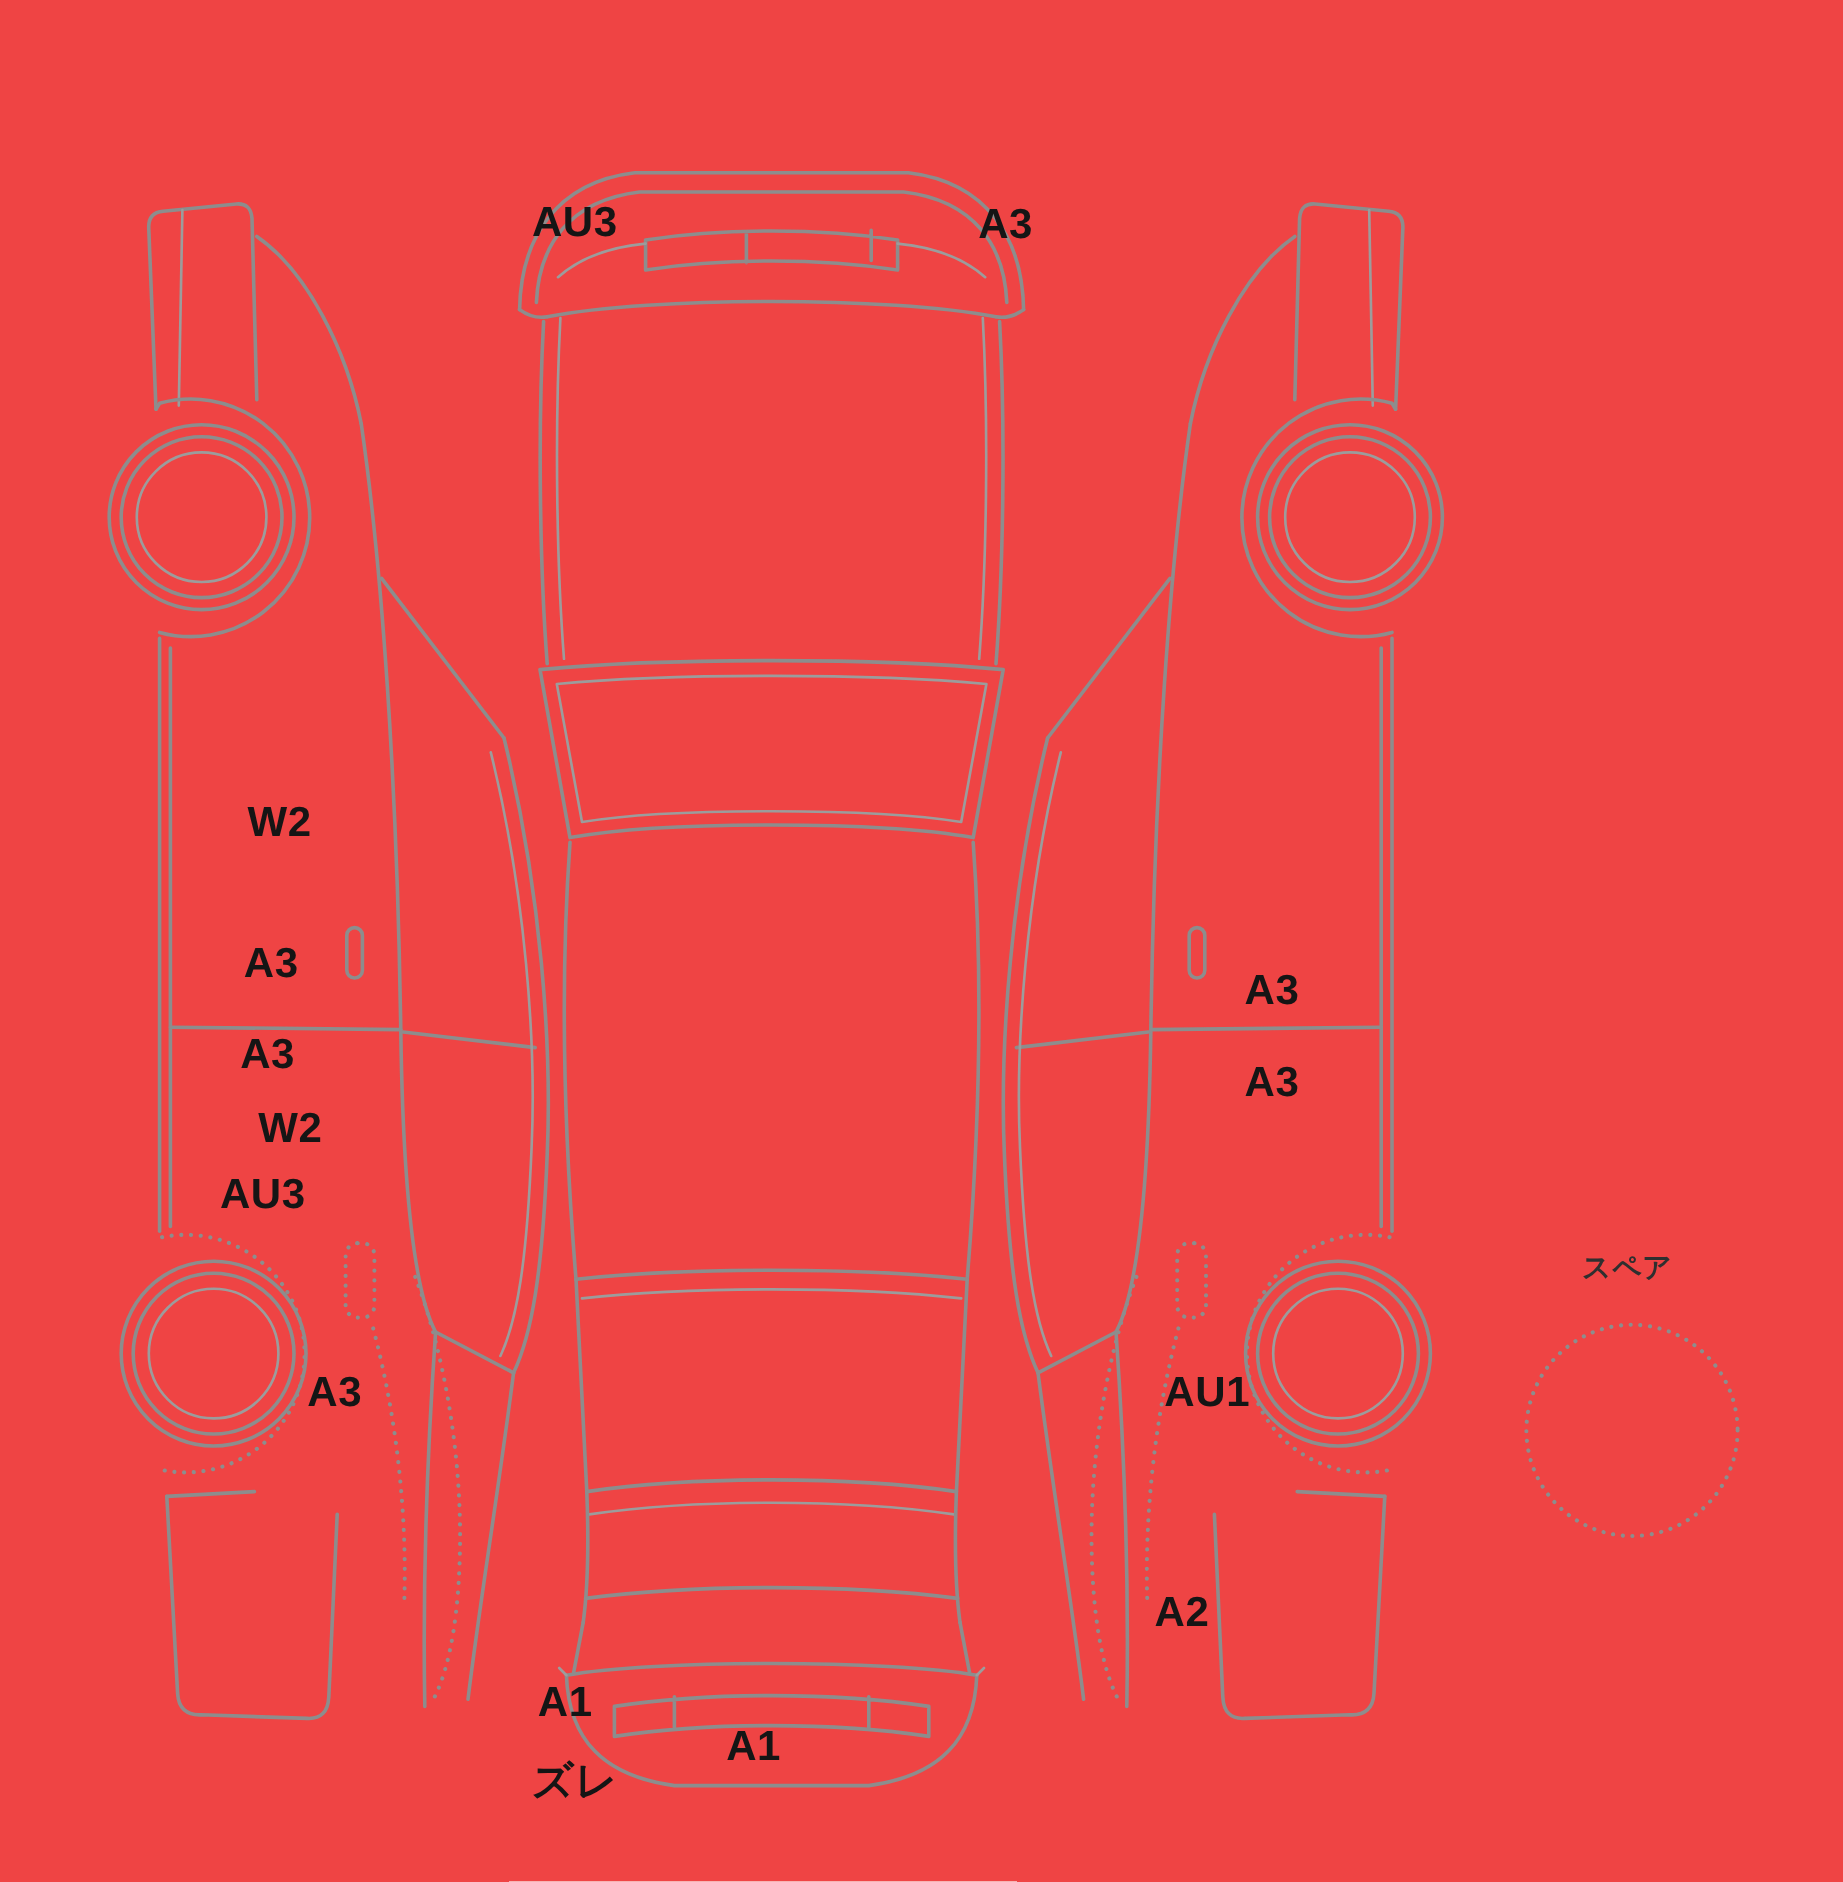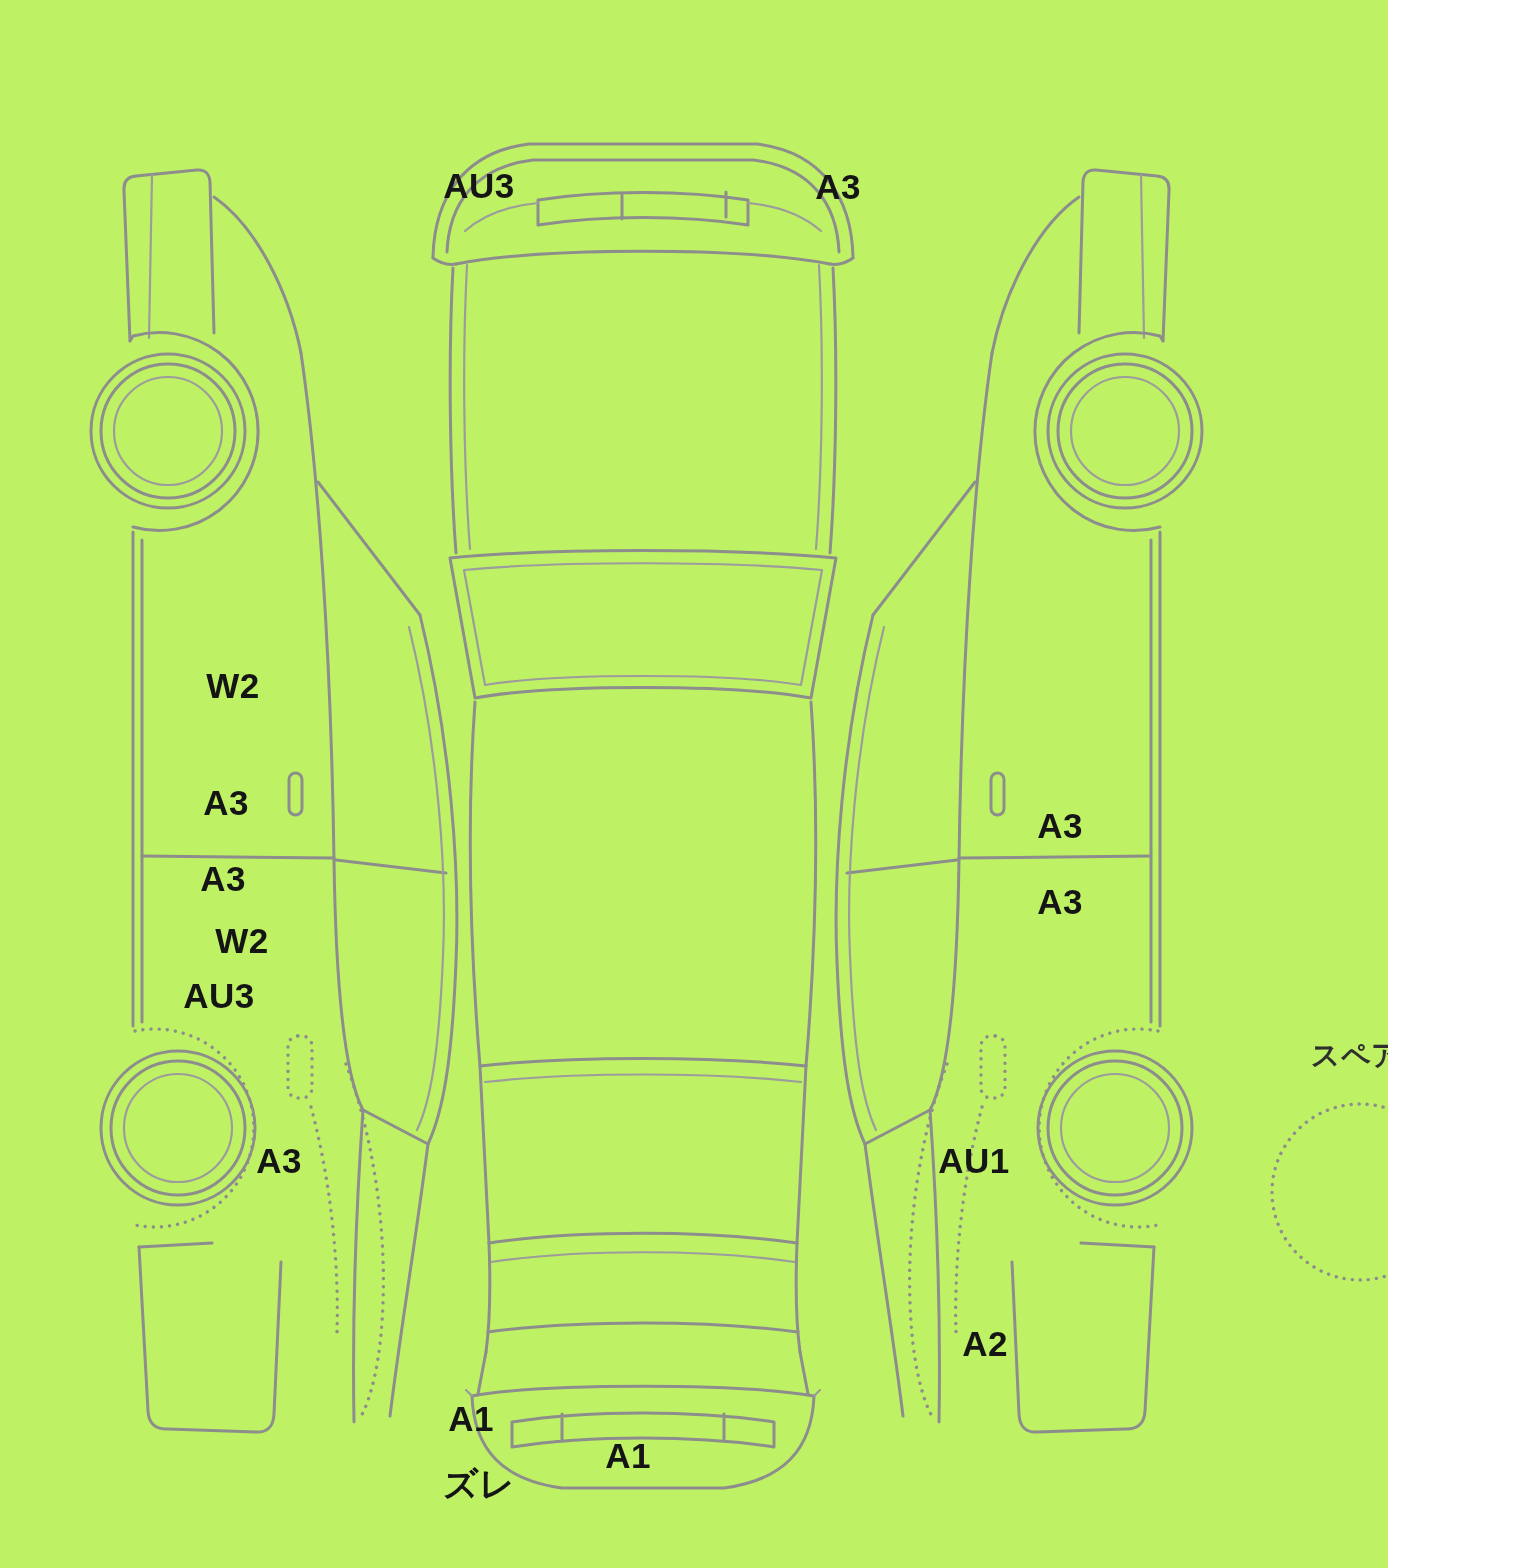--- a/index.html
+++ b/index.html
@@ -1,37 +1,37 @@
 <!DOCTYPE html>
 <html><head>
 <meta charset="utf-8">
 <style>
   html,body{margin:0;padding:0;background:#ffffff;}
   .stage{
     position:relative;
-    width:1388px;height:1568px;
-    background:#bef264;
+    width:1536px;height:1568px;
+    background:#ef4444;
     overflow:hidden;
     font-family:"Liberation Sans", sans-serif;
   }
   .diagram-svg{position:absolute;left:0;top:0;}
   .solid{fill:none;stroke:#8d8d8d;stroke-width:3;stroke-linecap:round;stroke-linejoin:round;}
   .thin{fill:none;stroke:#9c9c9c;stroke-width:2.2;stroke-linecap:round;stroke-linejoin:round;}
   .dot{fill:none;stroke:#8d8d8d;stroke-width:3.4;stroke-linecap:round;stroke-dasharray:0.1 8;}
   .marker{
     position:absolute;
     transform:translate(-50%,-50%);
     font-weight:700;
     font-size:35px;
     color:#151515;
     white-space:nowrap;
     letter-spacing:0.5px;
   }
   .marker--jp-small{
-    font-size:29px;
+    font-size:24px;
     font-weight:600;
     color:#2f2f2f;
   }
 </style>
 </head>
 <body>
 
 <div class="stage">
 
   <svg class="diagram-svg" width="1536" height="1568" viewBox="0 0 1536 1568">
@@ -133,21 +133,21 @@
   <span class="marker" style="left:479px;top:186px">AU3</span>
   <span class="marker" style="left:838px;top:187px">A3</span>
   <span class="marker" style="left:233px;top:686px">W2</span>
   <span class="marker" style="left:226px;top:803px">A3</span>
   <span class="marker" style="left:223px;top:879px">A3</span>
   <span class="marker" style="left:242px;top:941px">W2</span>
   <span class="marker" style="left:219px;top:996px">AU3</span>
   <span class="marker" style="left:279px;top:1161px">A3</span>
   <span class="marker" style="left:1060px;top:826px">A3</span>
   <span class="marker" style="left:1060px;top:902px">A3</span>
-  <span class="marker" style="left:974px;top:1161px">AU1</span>
+  <span class="marker" style="left:1006px;top:1161px">AU1</span>
   <span class="marker" style="left:985px;top:1344px">A2</span>
   <span class="marker" style="left:471px;top:1419px">A1</span>
   <span class="marker" style="left:479px;top:1484px">ズレ</span>
   <span class="marker" style="left:628px;top:1456px">A1</span>
 
   <span class="marker marker--jp-small" style="left:1356px;top:1056px">スペア</span>
 
 </div>
 
 </body></html>

